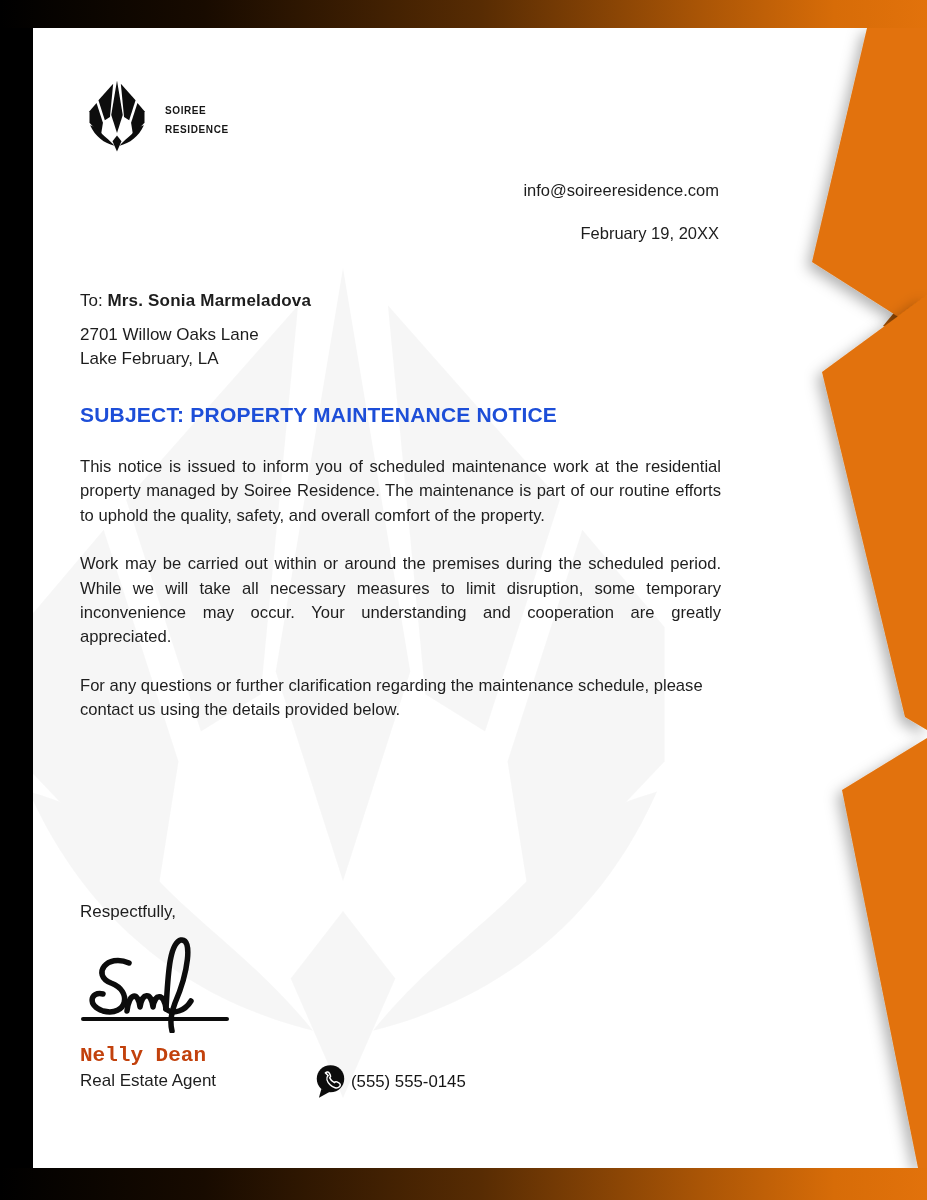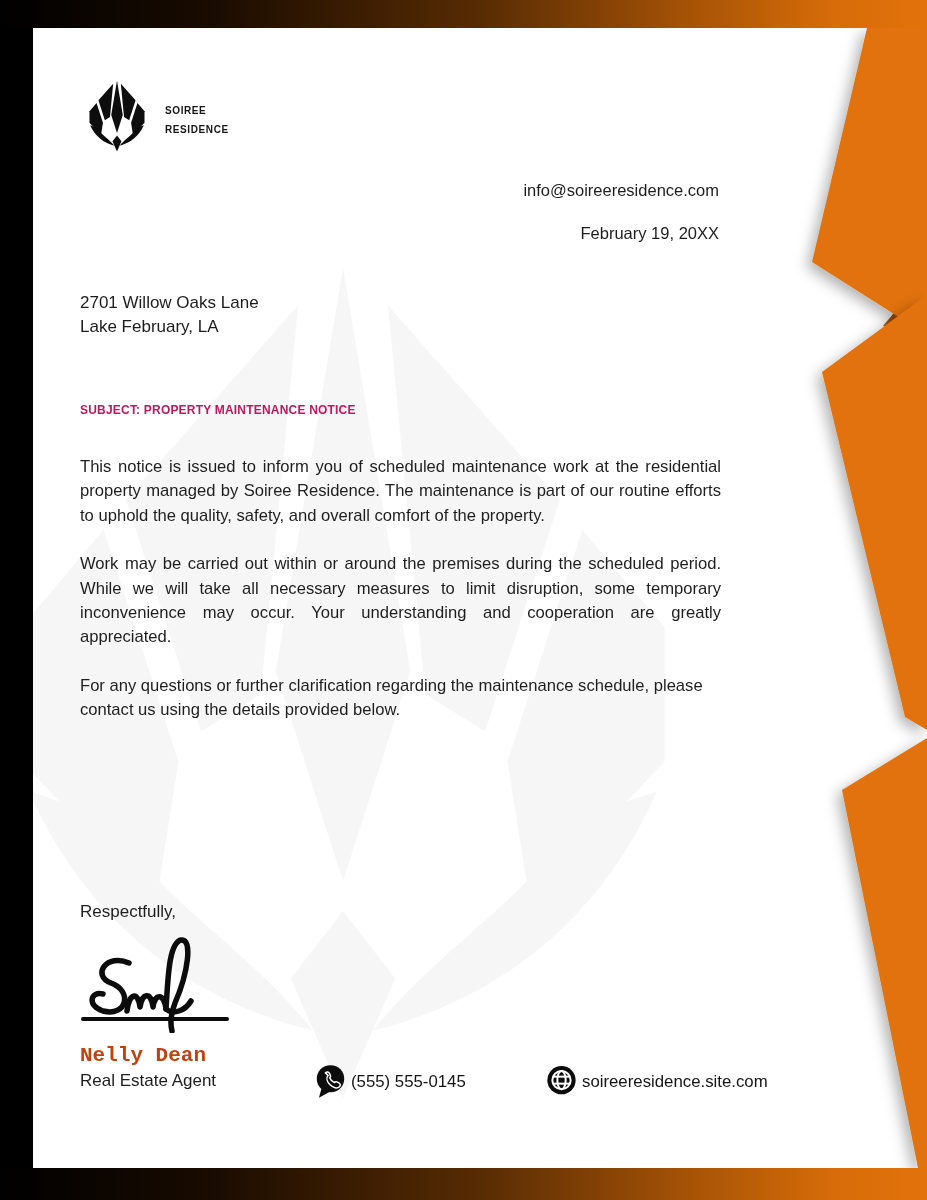--- a/index.html
+++ b/index.html
@@ -40,21 +40,21 @@
   }
   .sender .date-line { margin-top:16px; }
 
   .recipient { position:absolute; left:47px; top:263px; font-size:17px; color:#1d1d1d; }
   .recipient .to-line { margin-bottom:12px; }
   .recipient .to-line b { letter-spacing:0.2px; }
   .recipient .addr { line-height:23.5px; }
 
   .subject {
     position:absolute; left:47px; top:375px;
-    font-size:12px; font-weight:bold; color:#be185d; letter-spacing:0.2px;
+    font-size:21px; font-weight:bold; color:#1d4ed8; letter-spacing:0.2px;
   }
 
   .letter-body {
     position:absolute; left:47px; top:427px; width:641px;
     font-size:16.6px; line-height:24.4px; color:#1e1e1e;
   }
   .letter-body p { text-align:justify; margin-bottom:24px; }
   .letter-body p:last-child { text-align:left; }
 
   .valediction { position:absolute; left:47px; top:874px; font-size:17px; color:#1d1d1d; }
@@ -116,20 +116,21 @@
       <div>SOIREE</div>
       <div>RESIDENCE</div>
     </div>
 
     <div class="sender">
       <div>info@soireeresidence.com</div>
       <div class="date-line">February 19, 20XX</div>
     </div>
 
     <div class="recipient">
+      <div class="to-line"><span>To: </span><b>Mrs. Sonia Marmeladova</b></div>
       <div class="addr">2701 Willow Oaks Lane</div>
       <div class="addr">Lake February, LA</div>
     </div>
 
     <div class="subject">SUBJECT: PROPERTY MAINTENANCE NOTICE</div>
 
     <div class="letter-body">
       <p>This notice is issued to inform you of scheduled maintenance work at the residential property managed by Soiree Residence. The maintenance is part of our routine efforts to uphold the quality, safety, and overall comfort of the property.</p>
       <p>Work may be carried out within or around the premises during the scheduled period. While we will take all necessary measures to limit disruption, some temporary inconvenience may occur. Your understanding and cooperation are greatly appreciated.</p>
       <p>For any questions or further clarification regarding the maintenance schedule, please contact us using the details provided below.</p>
@@ -152,27 +153,15 @@
 
     <div class="contact phone">
       <svg class="cicon" viewBox="0 0 24 26">
         <path fill="#0c0c0c" d="M12 1 C6 1 1.8 5.4 1.8 11 C1.8 16.6 6 21 12 21 C18 21 22.2 16.6 22.2 11 C22.2 5.4 18 1 12 1 Z"></path>
         <path fill="#0c0c0c" d="M5.2 18.5 L3.4 25 L11.5 20.7 Z"></path>
         <path d="M8.3 6.6 c1.1-1.1 2.3-0.7 2.9 0.4 l0.7 1.4 c0.4 0.8 0.1 1.4-0.5 1.9 c0.7 1.6 1.9 2.8 3.5 3.5 c0.5-0.6 1.1-0.9 1.9-0.5 l1.4 0.7 c1.1 0.6 1.5 1.8 0.4 2.9 c-1.7 1.7-4.6 0.8-6.9-1.5 c-2.3-2.3-3.2-5.2-1.5-6.9 Z" fill="none" stroke="#fff" stroke-width="1.1"></path>
       </svg>
       <span>(555) 555-0145</span>
     </div>
 
-    <div class="contact website">
-      <svg class="cicon" viewBox="0 0 24 26">
-        <circle cx="12" cy="12" r="10.5" fill="#0c0c0c"></circle>
-        <g fill="none" stroke="#fff" stroke-width="1.5">
-          <circle cx="12" cy="12" r="6.8"></circle>
-          <ellipse cx="12" cy="12" rx="3.1" ry="6.8"></ellipse>
-          <line x1="5.6" y1="9.4" x2="18.4" y2="9.4"></line>
-          <line x1="5.6" y1="14.6" x2="18.4" y2="14.6"></line>
-        </g>
-      </svg>
-      <span>soireeresidence.site.com</span>
-    </div>
 
   </div>
 </div>
 
 </body></html>

